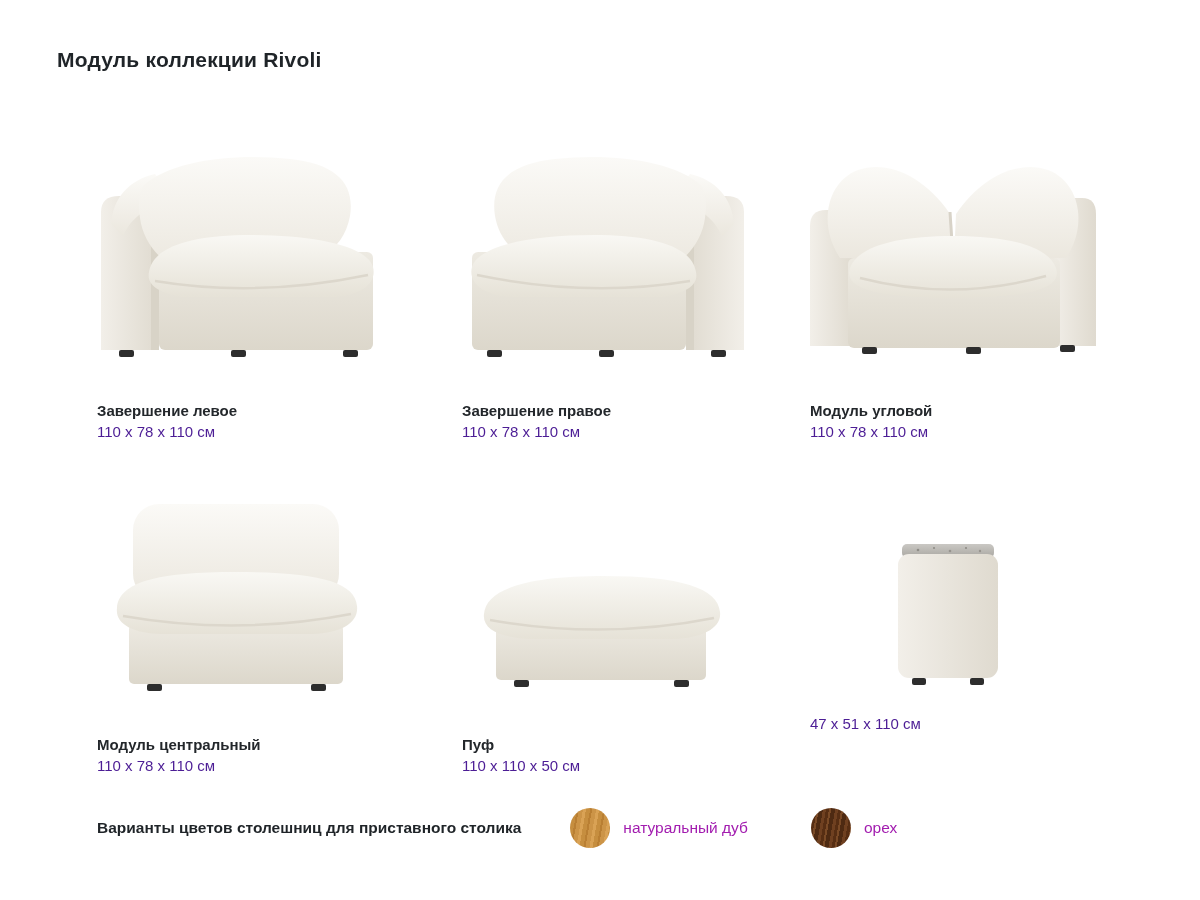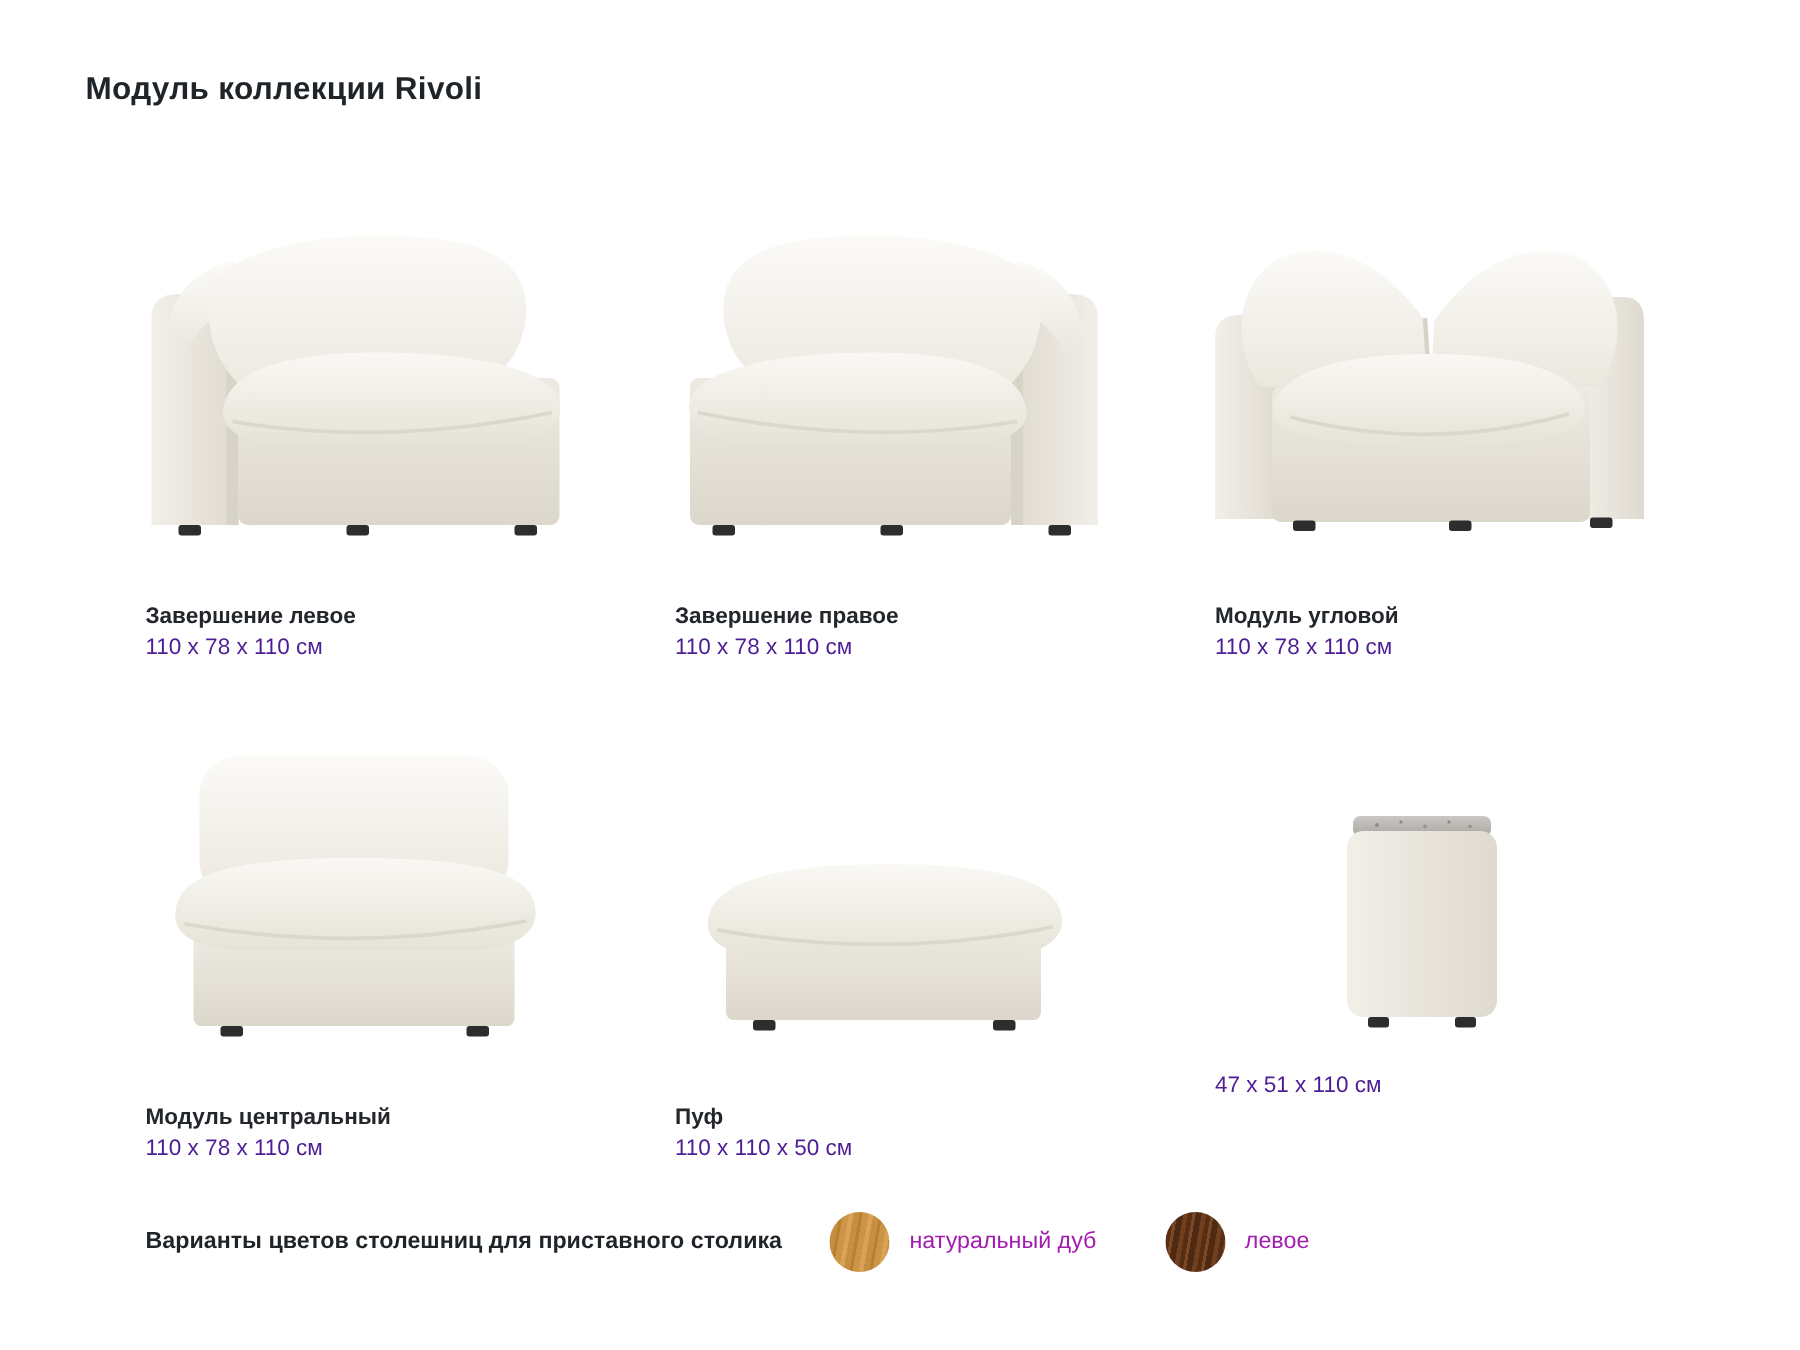--- a/index.html
+++ b/index.html
@@ -11,26 +11,26 @@
     font-size:21px; font-weight:600; letter-spacing:.2px; color:#1f2428;
   }
 
   .cell { position:absolute; width:310px; }
   .cell .img-box { width:310px; height:232px; }
   .cell svg { display:block; width:310px; height:232px; }
   .cap { margin-left:12px; margin-top:7px; }
   .cap-name { font-size:15px; font-weight:600; line-height:21px; color:#23272b;margin-top:28px; }
   .cap-dims { font-size:15px; font-weight:400; line-height:21px; color:#4c1d95; }
 
-  .c1 { left:85px; }  .c2 { left:438px; }  .c3 { left:798px; }
+  .c1 { left:85px; }  .c2 { left:450px; }  .c3 { left:798px; }
   .r1 { top:140px; }  .r2 { top:474px; }
 
   .legend {
     position:absolute; left:97px; top:806px; height:44px;
-    display:flex; align-items:center;
+    display:flex; align-items:center;gap:17px;
   }
   .legend-label { font-size:15.5px; font-weight:600; color:#1f2428; margin-right:32px; }
   .swatch-group { display:flex; align-items:center; margin-right:46px; }
   .swatch {
     width:40px; height:40px; border-radius:50%; display:inline-block;
     margin-right:13px;
   }
   .sw-oak    { background-image:repeating-linear-gradient(100deg,#d9a255 0 3px,#c68e3f 3px 7px,#b97f33 7px 9px,#cc9447 9px 13px); }
   .sw-black  { background-image:repeating-linear-gradient(100deg,#232326 0 4px,#1b1b1d 4px 9px,#27272b 9px 11px); }
   .sw-walnut { background-image:repeating-linear-gradient(100deg,#6f4020 0 3px,#572e13 3px 6px,#7a4a26 6px 8px,#4e2a12 8px 12px); }
@@ -184,15 +184,15 @@
   <span class="legend-label">Варианты цветов столешниц для приставного столика</span>
 
   <span class="swatch-group">
     <span class="swatch sw-oak" style="background-color: rgb(198, 142, 63);"></span>
     <span class="swatch-label">натуральный дуб</span>
   </span>
 
 
   <span class="swatch-group">
     <span class="swatch sw-walnut" style="background-color: rgb(95, 52, 24);"></span>
-    <span class="swatch-label">левое</span>
+    <span class="swatch-label">орех</span>
   </span>
 </div>
 
 </body></html>

